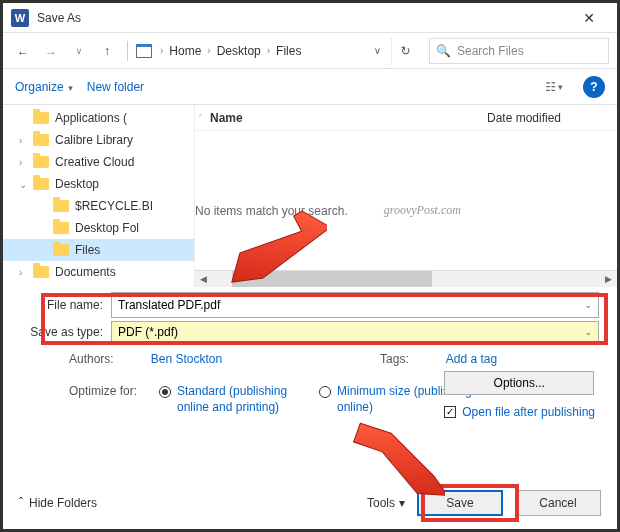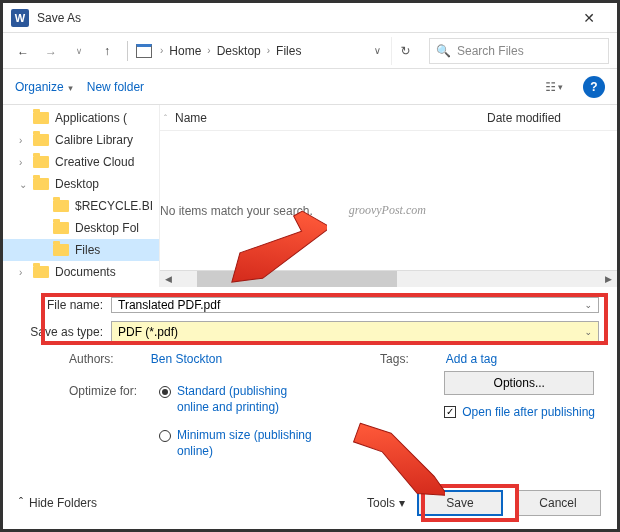--- a/index.html
+++ b/index.html
@@ -18,52 +18,52 @@
 .bc-dd { margin-left: auto; margin-right: 6px; color: #666; font-size: 10px; }
 .refresh-btn { width: 28px; height: 28px; display: flex; align-items: center; justify-content: center; color: #555; border-left: 1px solid #eee; }
 .search-box { width: 180px; height: 26px; border: 1px solid #ddd; display: flex; align-items: center; padding: 0 6px; gap: 6px; color: #888; margin-left: 6px; }
 .toolbar { height: 36px; display: flex; align-items: center; padding: 0 12px; gap: 14px; border-bottom: 1px solid #e0e0e0; }
 .toolbar .link { color: #0a66c4; }
 .toolbar .chev { color: #666; font-size: 9px; margin-left: 2px; }
 .toolbar .spacer { flex: 1; }
 .view-btn { width: 30px; height: 24px; display: flex; align-items: center; justify-content: center; color: #666; }
 .help-btn { width: 22px; height: 22px; border-radius: 50%; background: #0a66c4; color: #fff; display: flex; align-items: center; justify-content: center; font-weight: bold; }
 .main { display: flex; height: 182px; }
-.tree { width: 157px; overflow: hidden; border-right: 1px solid #eee; padding-top: 2px; }
+.tree { width: 192px; overflow: hidden; border-right: 1px solid #eee; padding-top: 2px; }
 .tree-item { display: flex; align-items: center; height: 22px; padding-left: 30px; gap: 6px; color: #333; white-space: nowrap; }
 .tree-item.sub { padding-left: 50px; }
 .tree-item.sel { background: #cce8ff; }
 .folder-icon { width: 16px; height: 12px; background: #ffd35c; border-radius: 1px; position: relative; }
 .folder-icon::before { content: ""; position: absolute; top: -3px; left: 0; width: 7px; height: 3px; background: #ffd35c; border-radius: 1px 1px 0 0; }
 .tree-exp { position: absolute; left: 16px; width: 10px; color: #888; font-size: 10px; }
 .tree-item { position: relative; }
 .content { flex: 1; display: flex; flex-direction: column; position: relative; }
 .col-headers { height: 26px; display: flex; align-items: center; border-bottom: 1px solid #eee; padding: 0 10px; color: #333; }
-.col-name { flex: 1; }
+.col-name { flex: 1; font-weight: bold; }
 .col-date { width: 120px; }
 .col-chev { color: #aaa; font-size: 9px; margin: 0 8px 0 -6px; }
 .empty { flex: 1; display: flex; align-items: center; justify-content: flex-start; padding-top: 20px; color: #666; gap: 36px; }
 .watermark { color: #999; font-style: italic; font-size: 12px; font-family: Georgia, serif; }
 .hscroll { height: 17px; background: #f0f0f0; border-top: 1px solid #ddd; display: flex; }
 .hscroll .thumb { background: #ccc; width: 200px; height: 100%; margin-left: 20px; }
 .hscroll .larr, .hscroll .rarr { width: 17px; display: flex; align-items: center; justify-content: center; color: #666; font-size: 9px; }
 .hscroll .track { flex: 1; display: flex; }
 .fields { padding: 6px 18px; position: relative; }
 .field-row { display: flex; align-items: center; height: 24px; margin-bottom: 3px; }
 .field-label { width: 90px; text-align: right; padding-right: 8px; color: #333; }
-.field-input { flex: 1; height: 16px; border: 1px solid #aaa; background: #fff; padding: 0 6px; display: flex; align-items: center; }
+.field-input { flex: 1; height: 26px; border: 1px solid #aaa; background: #fff; padding: 0 6px; display: flex; align-items: center; }
 .field-select { flex: 1; height: 22px; border: 1px solid #aaa; background: #fef9c3; padding: 0 6px; display: flex; align-items: center; }
 .dd-chev { color: #666; font-size: 9px; margin-left: auto; }
 .meta-row { display: flex; align-items: center; padding-left: 48px; margin-top: 8px; gap: 8px; color: #555; }
 .meta-row .label { color: #555; }
 .meta-row .val { color: #0a66c4; padding-left: 29px; }
 .meta-row .tags-label { margin-left: 150px; }
 .optimize-block { display: flex; padding-left: 48px; margin-top: 18px; gap: 8px; }
 .optimize-block .label { color: #555; width: 82px; }
-.radio-col { display: flex; flex-direction: column; gap: 13px; }
+.radio-col { display: flex; gap: 0; }
 .radio-opt { display: flex; align-items: flex-start; gap: 6px; color: #0a66c4; max-width: 160px; line-height: 1.3; }
 .radio { width: 12px; height: 12px; border: 1px solid #333; border-radius: 50%; margin-top: 2px; flex-shrink: 0; position: relative; }
 .radio.checked::after { content: ""; position: absolute; inset: 2px; background: #333; border-radius: 50%; }
 .right-opts { position: absolute; right: 22px; top: 84px; display: flex; flex-direction: column; gap: 10px; align-items: flex-start; }
 .options-btn { width: 150px; height: 24px; border: 1px solid #aaa; background: #efefef; display: flex; align-items: center; justify-content: center; }
 .check-row { display: flex; align-items: center; gap: 6px; color: #0a66c4; }
 .checkbox { width: 12px; height: 12px; border: 1px solid #333; display: flex; align-items: center; justify-content: center; font-size: 10px; line-height: 1; color: #000; }
 .footer { position: absolute; bottom: 8px; left: 0; right: 0; height: 36px; display: flex; align-items: center; padding: 0 16px; gap: 12px; }
 .hide-folders { display: flex; align-items: center; gap: 6px; color: #333; }
 .footer .spacer { flex: 1; }

